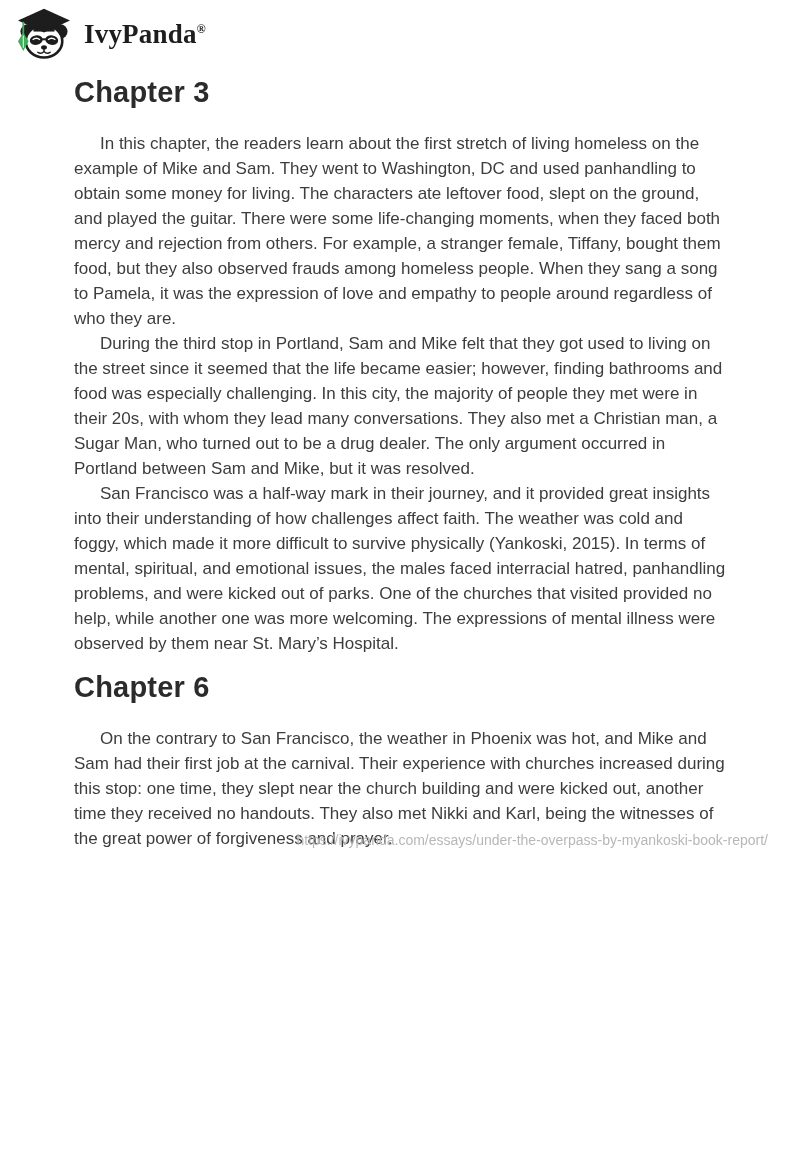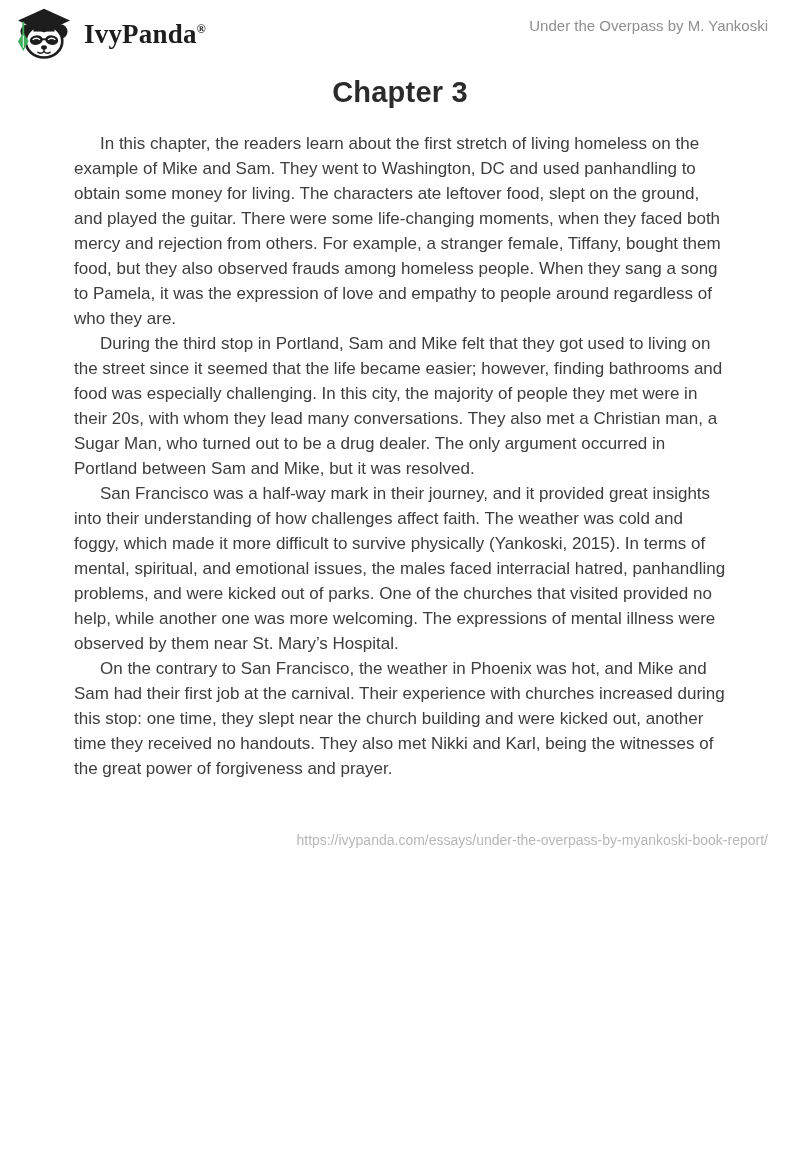--- a/index.html
+++ b/index.html
@@ -54,21 +54,21 @@
   
   .content { margin: 0 74px; }
   .chapter-heading {
     font-size: 29px;
     line-height: 34px;
     font-weight: 700;
     color: #2b2b2b;
     margin: 14px 0 22px 0;
     letter-spacing: 0.2px;
   }
-  .chapter-heading:first-child { margin-top: 15px; text-align: center; }
+  .chapter-heading:first-child { margin-top: 15px; }
   .chapter-paragraph {
     font-size: 17px;
     line-height: 25px;
     color: #3d3d3d;
     text-indent: 26px;
     margin: 0;
   }
   
   .footer {
     position: absolute;
@@ -105,31 +105,31 @@
 
         <polygon points="35,1 67,15.5 35,30 3,15.5" fill="#1d1d1d"></polygon>
         <rect x="22" y="24" width="26" height="5" fill="#1d1d1d"></rect>
 
         <line x1="9.5" y1="17" x2="9.5" y2="37" stroke="#3fae5a" stroke-width="2.2"></line>
         <path d="M9.5 30 L16 41 L9.5 53 L3 41 Z" fill="#3fae5a"></path>
         <line x1="9.5" y1="34" x2="9.5" y2="49" stroke="#ffffff" stroke-width="1.2"></line>
       </svg>
       <span class="logo-text"><span>IvyPanda</span><sup class="logo-reg">®</sup></span>
     </a>
-    <div class="doc-title">Under the Overpass by M. Yankoski</div>
   </div>
 
   <div class="content">
 
     <h2 class="chapter-heading">Chapter 3</h2>
     <p class="chapter-paragraph">In this chapter, the readers learn about the first stretch of living homeless on the example of Mike and Sam. They went to Washington, DC and used panhandling to obtain some money for living. The characters ate leftover food, slept on the ground, and played the guitar. There were some life-changing moments, when they faced both mercy and rejection from others. For example, a stranger female, Tiffany, bought them food, but they also observed frauds among homeless people. When they sang a song to Pamela, it was the expression of love and empathy to people around regardless of who they are.</p>
 
     <p class="chapter-paragraph">During the third stop in Portland, Sam and Mike felt that they got used to living on the street since it seemed that the life became easier; however, finding bathrooms and food was especially challenging. In this city, the majority of people they met were in their 20s, with whom they lead many conversations. They also met a Christian man, a Sugar Man, who turned out to be a drug dealer. The only argument occurred in Portland between Sam and Mike, but it was resolved.</p>
 
     <p class="chapter-paragraph">San Francisco was a half-way mark in their journey, and it provided great insights into their understanding of how challenges affect faith. The weather was cold and foggy, which made it more difficult to survive physically (Yankoski, 2015). In terms of mental, spiritual, and emotional issues, the males faced interracial hatred, panhandling problems, and were kicked out of parks. One of the churches that visited provided no help, while another one was more welcoming. The expressions of mental illness were observed by them near St. Mary’s Hospital.</p>
 
+    <h2 class="chapter-heading">Chapter 6</h2>
     <p class="chapter-paragraph">On the contrary to San Francisco, the weather in Phoenix was hot, and Mike and Sam had their first job at the carnival. Their experience with churches increased during this stop: one time, they slept near the church building and were kicked out, another time they received no handouts. They also met Nikki and Karl, being the witnesses of the great power of forgiveness and prayer.</p>
 
   </div>
 
   <a class="footer">https://ivypanda.com/essays/under-the-overpass-by-myankoski-book-report/</a>
 
 </div>
 
 </body></html>

